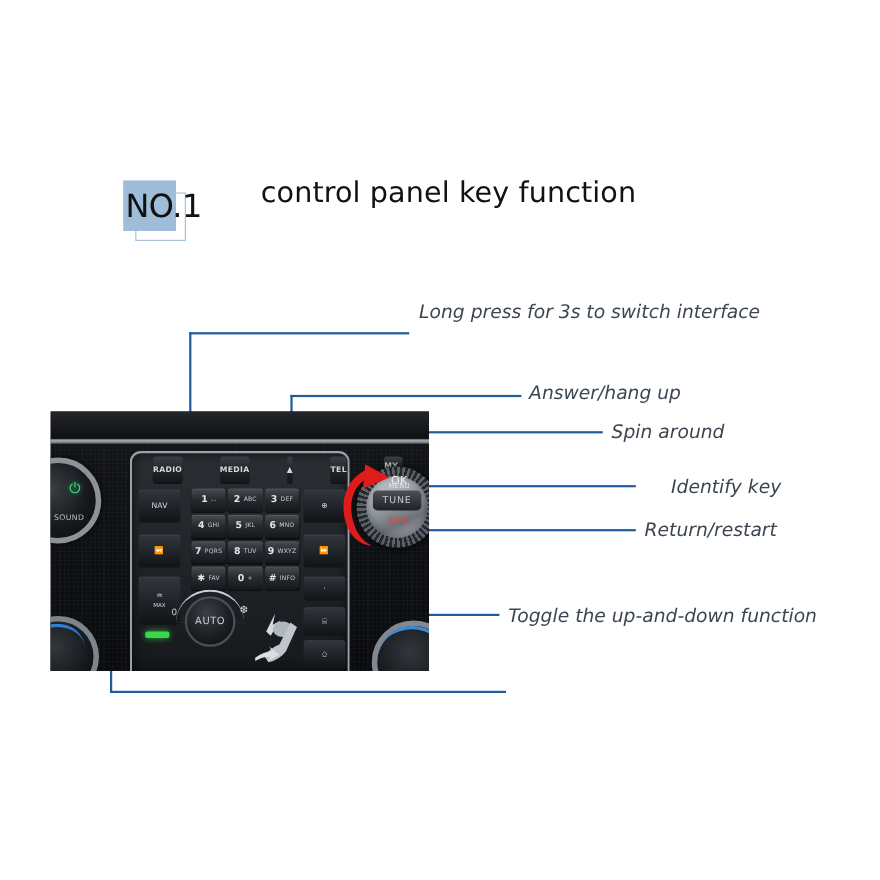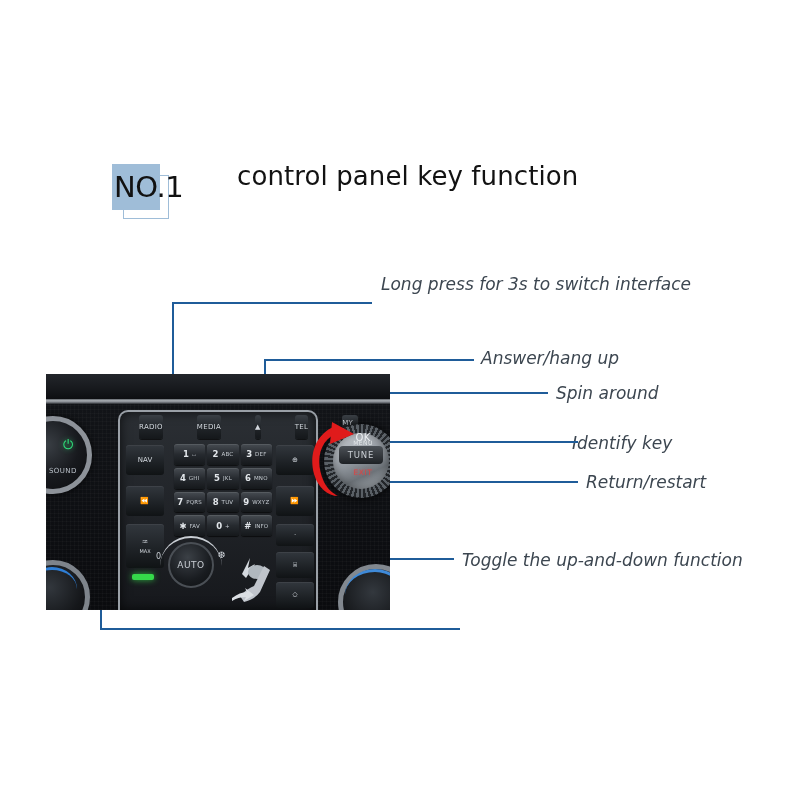--- a/index.html
+++ b/index.html
@@ -214,20 +214,21 @@
     margin: 0 17px;
     border-radius: 3px;
     background: linear-gradient(180deg,#3a3f45 0%,#202428 55%,#14171a 100%);
     color: #d3d8de;
     font-size: 7px;
     letter-spacing: .3px;
     display: flex;
     align-items: center;
     justify-content: center;
     box-shadow: 0 1px 0 rgba(0,0,0,.6);
+    font-weight: bold;
   }
   .tb.wide { flex: 1.2; }
 
   
   .keypad {
     position: absolute;
     left: 54px; top: 32px;
     width: 98px; height: 92px;
     display: grid;
     grid-template-columns: repeat(3, 1fr);
@@ -395,21 +396,21 @@
   </div>
 
   <div class="callout" style="left:481px; top:347px;">
     <span>Answer/hang up</span>
   </div>
 
   <div class="callout" style="left:556px; top:382px;">
     <span>Spin around</span>
   </div>
 
-  <div class="callout" style="left:572px; top:432px;">
+  <div class="callout" style="left:610px; top:432px;">
     <span>Identify key</span>
   </div>
 
   <div class="callout" style="left:586px; top:471px;">
     <span>Return/restart</span>
   </div>
 
   <div class="callout" style="left:462px; top:549px;">
     <span>Toggle the up-and-down function</span>
   </div>

